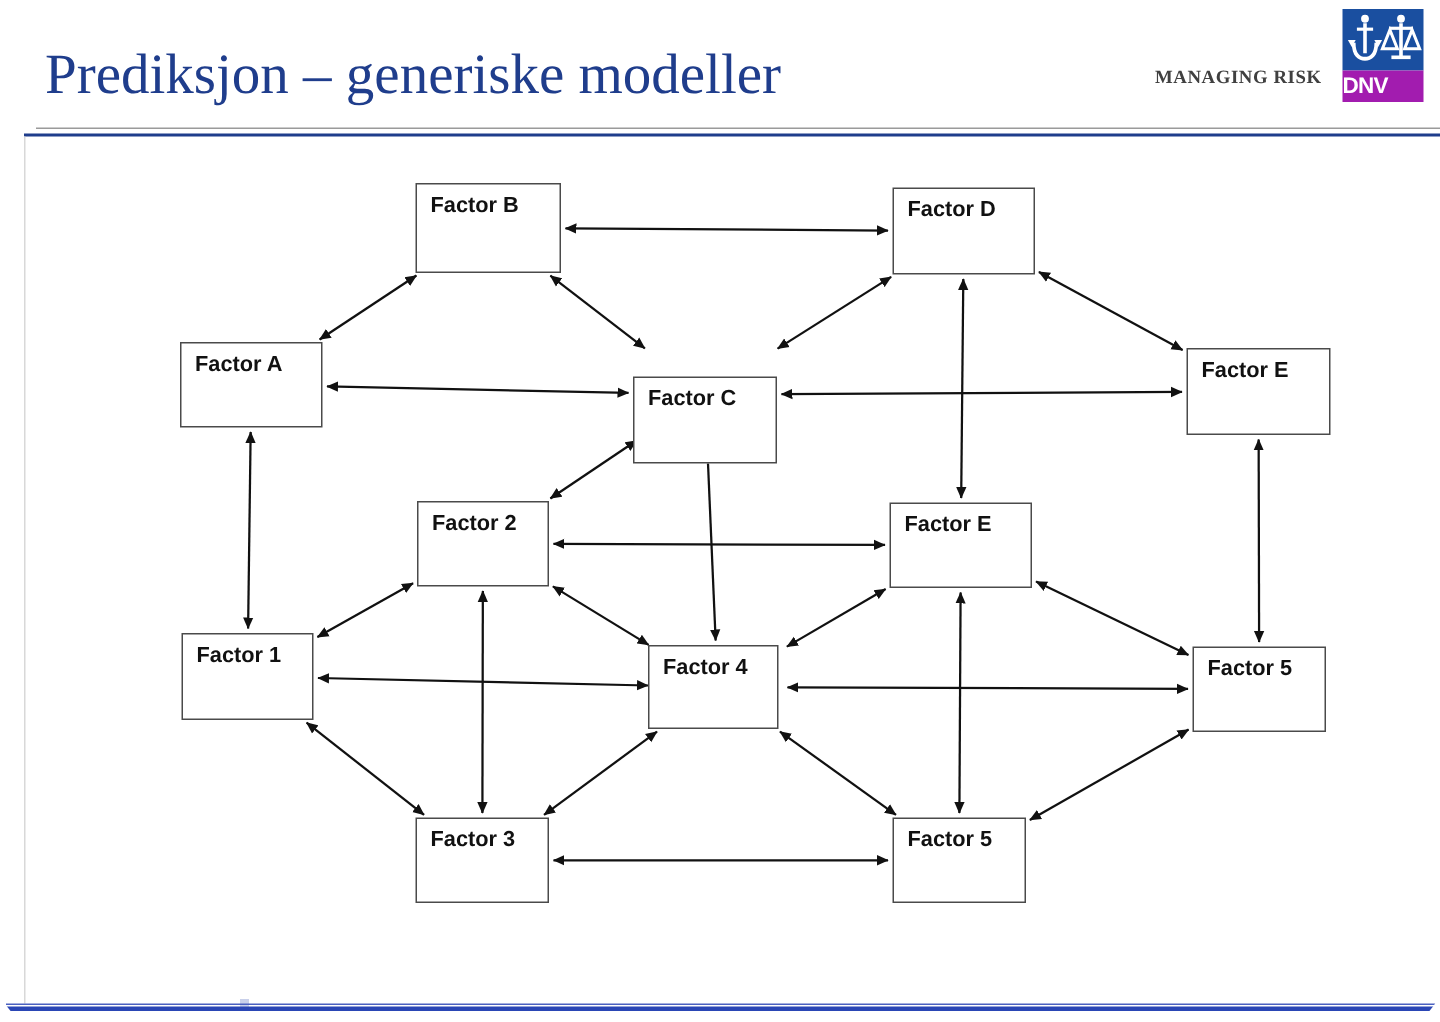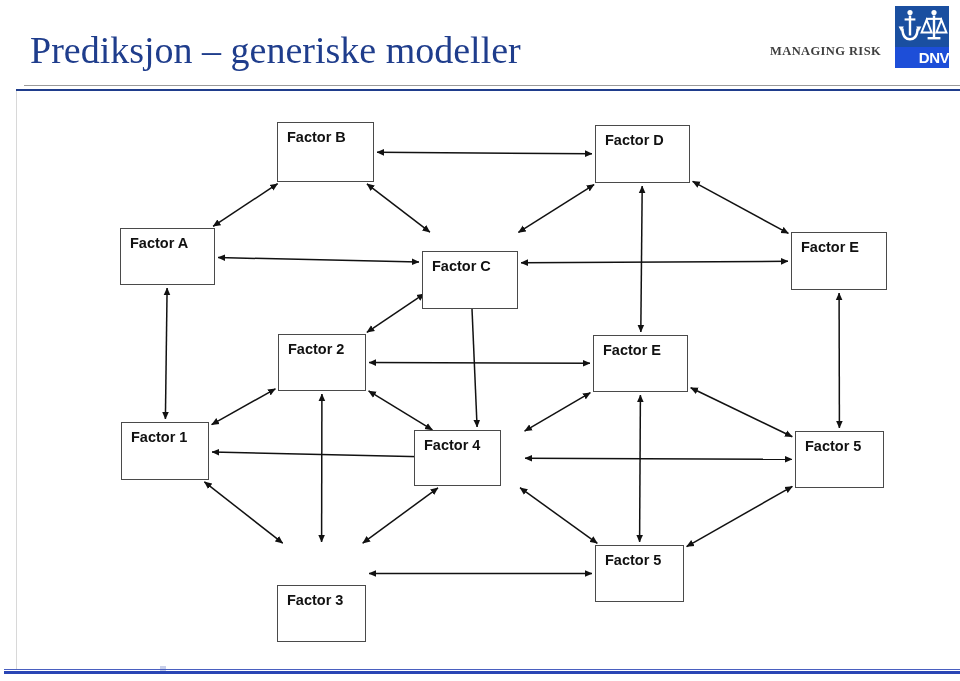--- a/index.html
+++ b/index.html
@@ -7,20 +7,21 @@
     padding: 0;
     background: #ffffff;
   }
   #slide {
     position: relative;
     width: 960px;
     height: 681px;
     background: #ffffff;
     overflow: hidden;
     font-family: "Liberation Sans", sans-serif;
+    border-radius: 24px;
   }
 
   
   #slide-title {
     position: absolute;
     left: 30px;
     top: 28px;
     font-family: "Liberation Serif", serif;
     font-size: 38px;
     color: #1f3d8c;
@@ -109,24 +110,24 @@
     width: 54px;
     height: 41px;
     background: #1a4fa0;
   }
   #logo-mark-bottom {
     position: absolute;
     left: 0;
     top: 41px;
     width: 54px;
     height: 21px;
-    background: #1d4ed8;
+    background: #a21caf;
     display: flex;
     align-items: center;
-    justify-content: flex-end;
+    justify-content: flex-start;
   }
   #logo-dnv-text {
     font-family: "Liberation Sans", sans-serif;
     font-weight: bold;
     font-size: 15px;
     color: #ffffff;
     letter-spacing: -0.5px;
     line-height: 1;
   }
 
@@ -252,27 +253,27 @@
         </div>
         <div class="fbox" style="left: 278px; top: 239px; width: 88px; height: 57px;">
           <div class="fbox-label">Factor 2</div>
         </div>
         <div class="fbox" style="left: 593px; top: 240px; width: 95px; height: 57px;">
           <div class="fbox-label">Factor E</div>
         </div>
         <div class="fbox" style="left: 121px; top: 327px; width: 88px; height: 58px; text-align: center;">
           <div class="fbox-label">Factor 1</div>
         </div>
-        <div class="fbox" style="left: 414px; top: 335px; width: 87px; height: 56px;">
+        <div class="fbox" style="left: 432px; top: 335px; width: 87px; height: 56px;">
           <div class="fbox-label">Factor 4</div>
         </div>
         <div class="fbox" style="left: 795px; top: 336px; width: 89px; height: 57px;">
           <div class="fbox-label">Factor 5</div>
         </div>
-        <div class="fbox" style="left: 277px; top: 450px; width: 89px; height: 57px; margin-top: 40px;">
+        <div class="fbox" style="left: 277px; top: 450px; width: 89px; height: 57px;">
           <div class="fbox-label">Factor 3</div>
         </div>
         <div class="fbox" style="left: 595px; top: 450px; width: 89px; height: 57px;">
           <div class="fbox-label">Factor 5</div>
         </div>
       </div>
   </div>
 
   <div class="footer-tick"></div>
   <div class="footer-rule-thin"></div>

